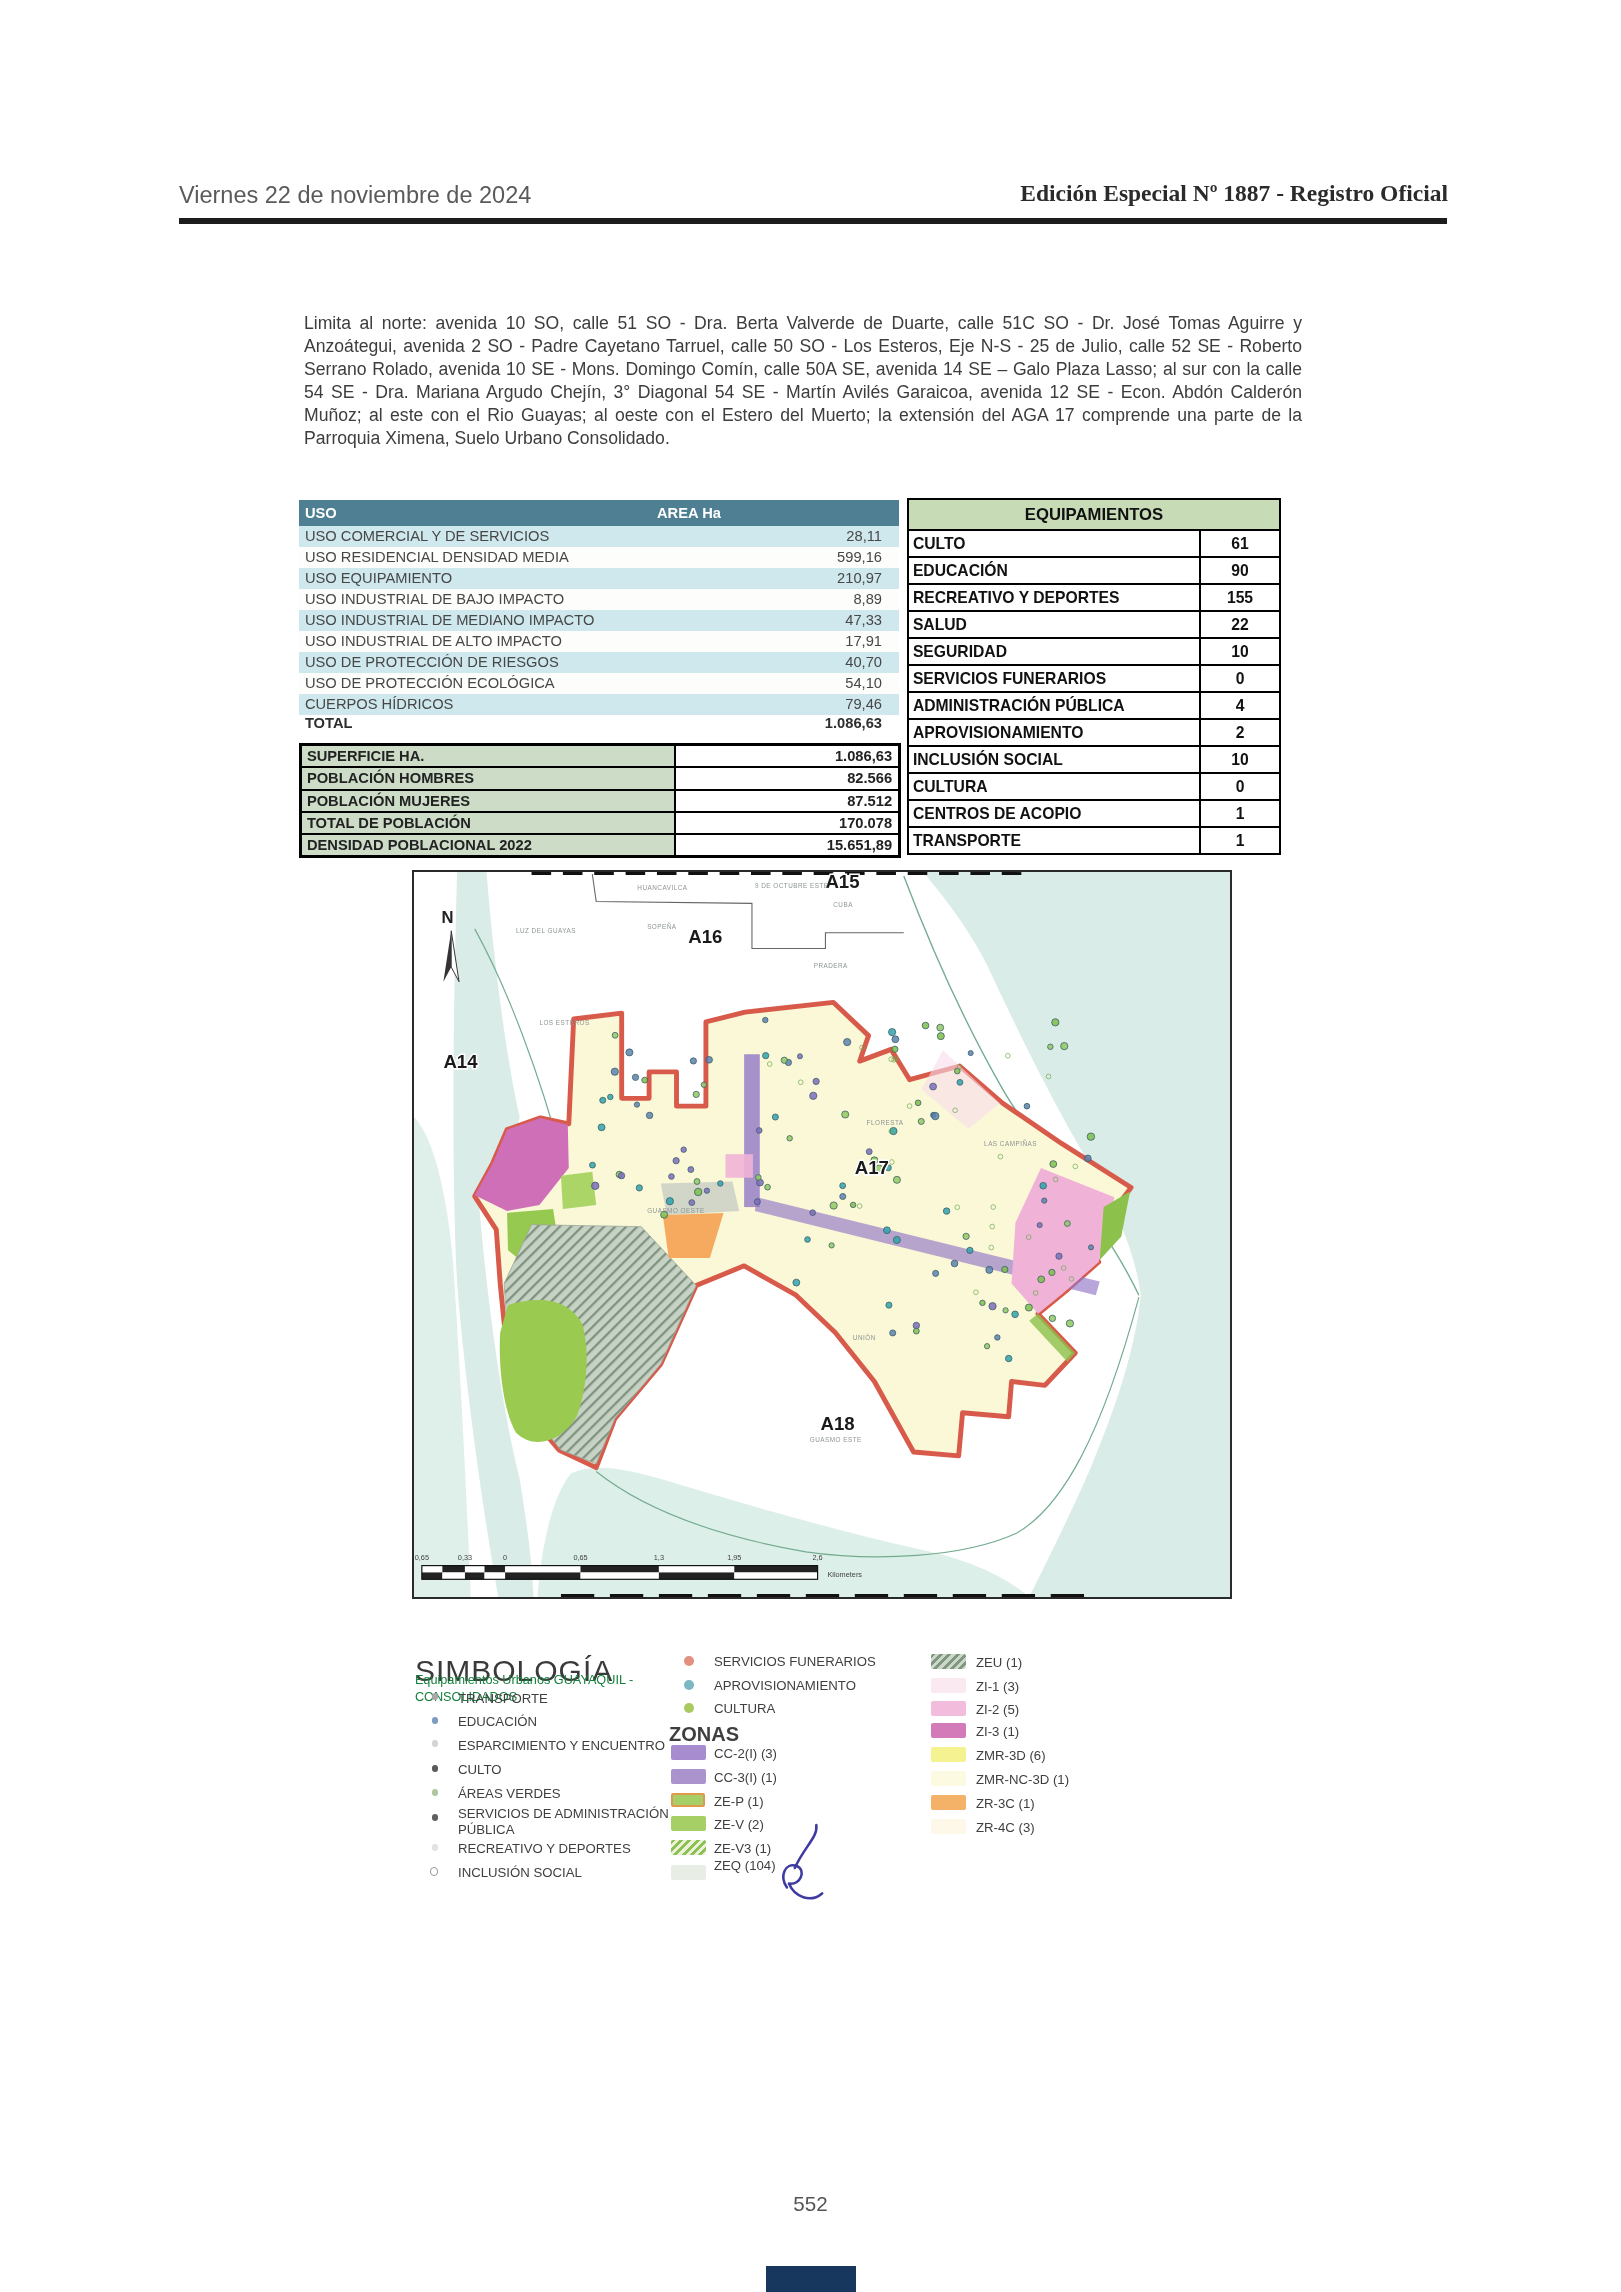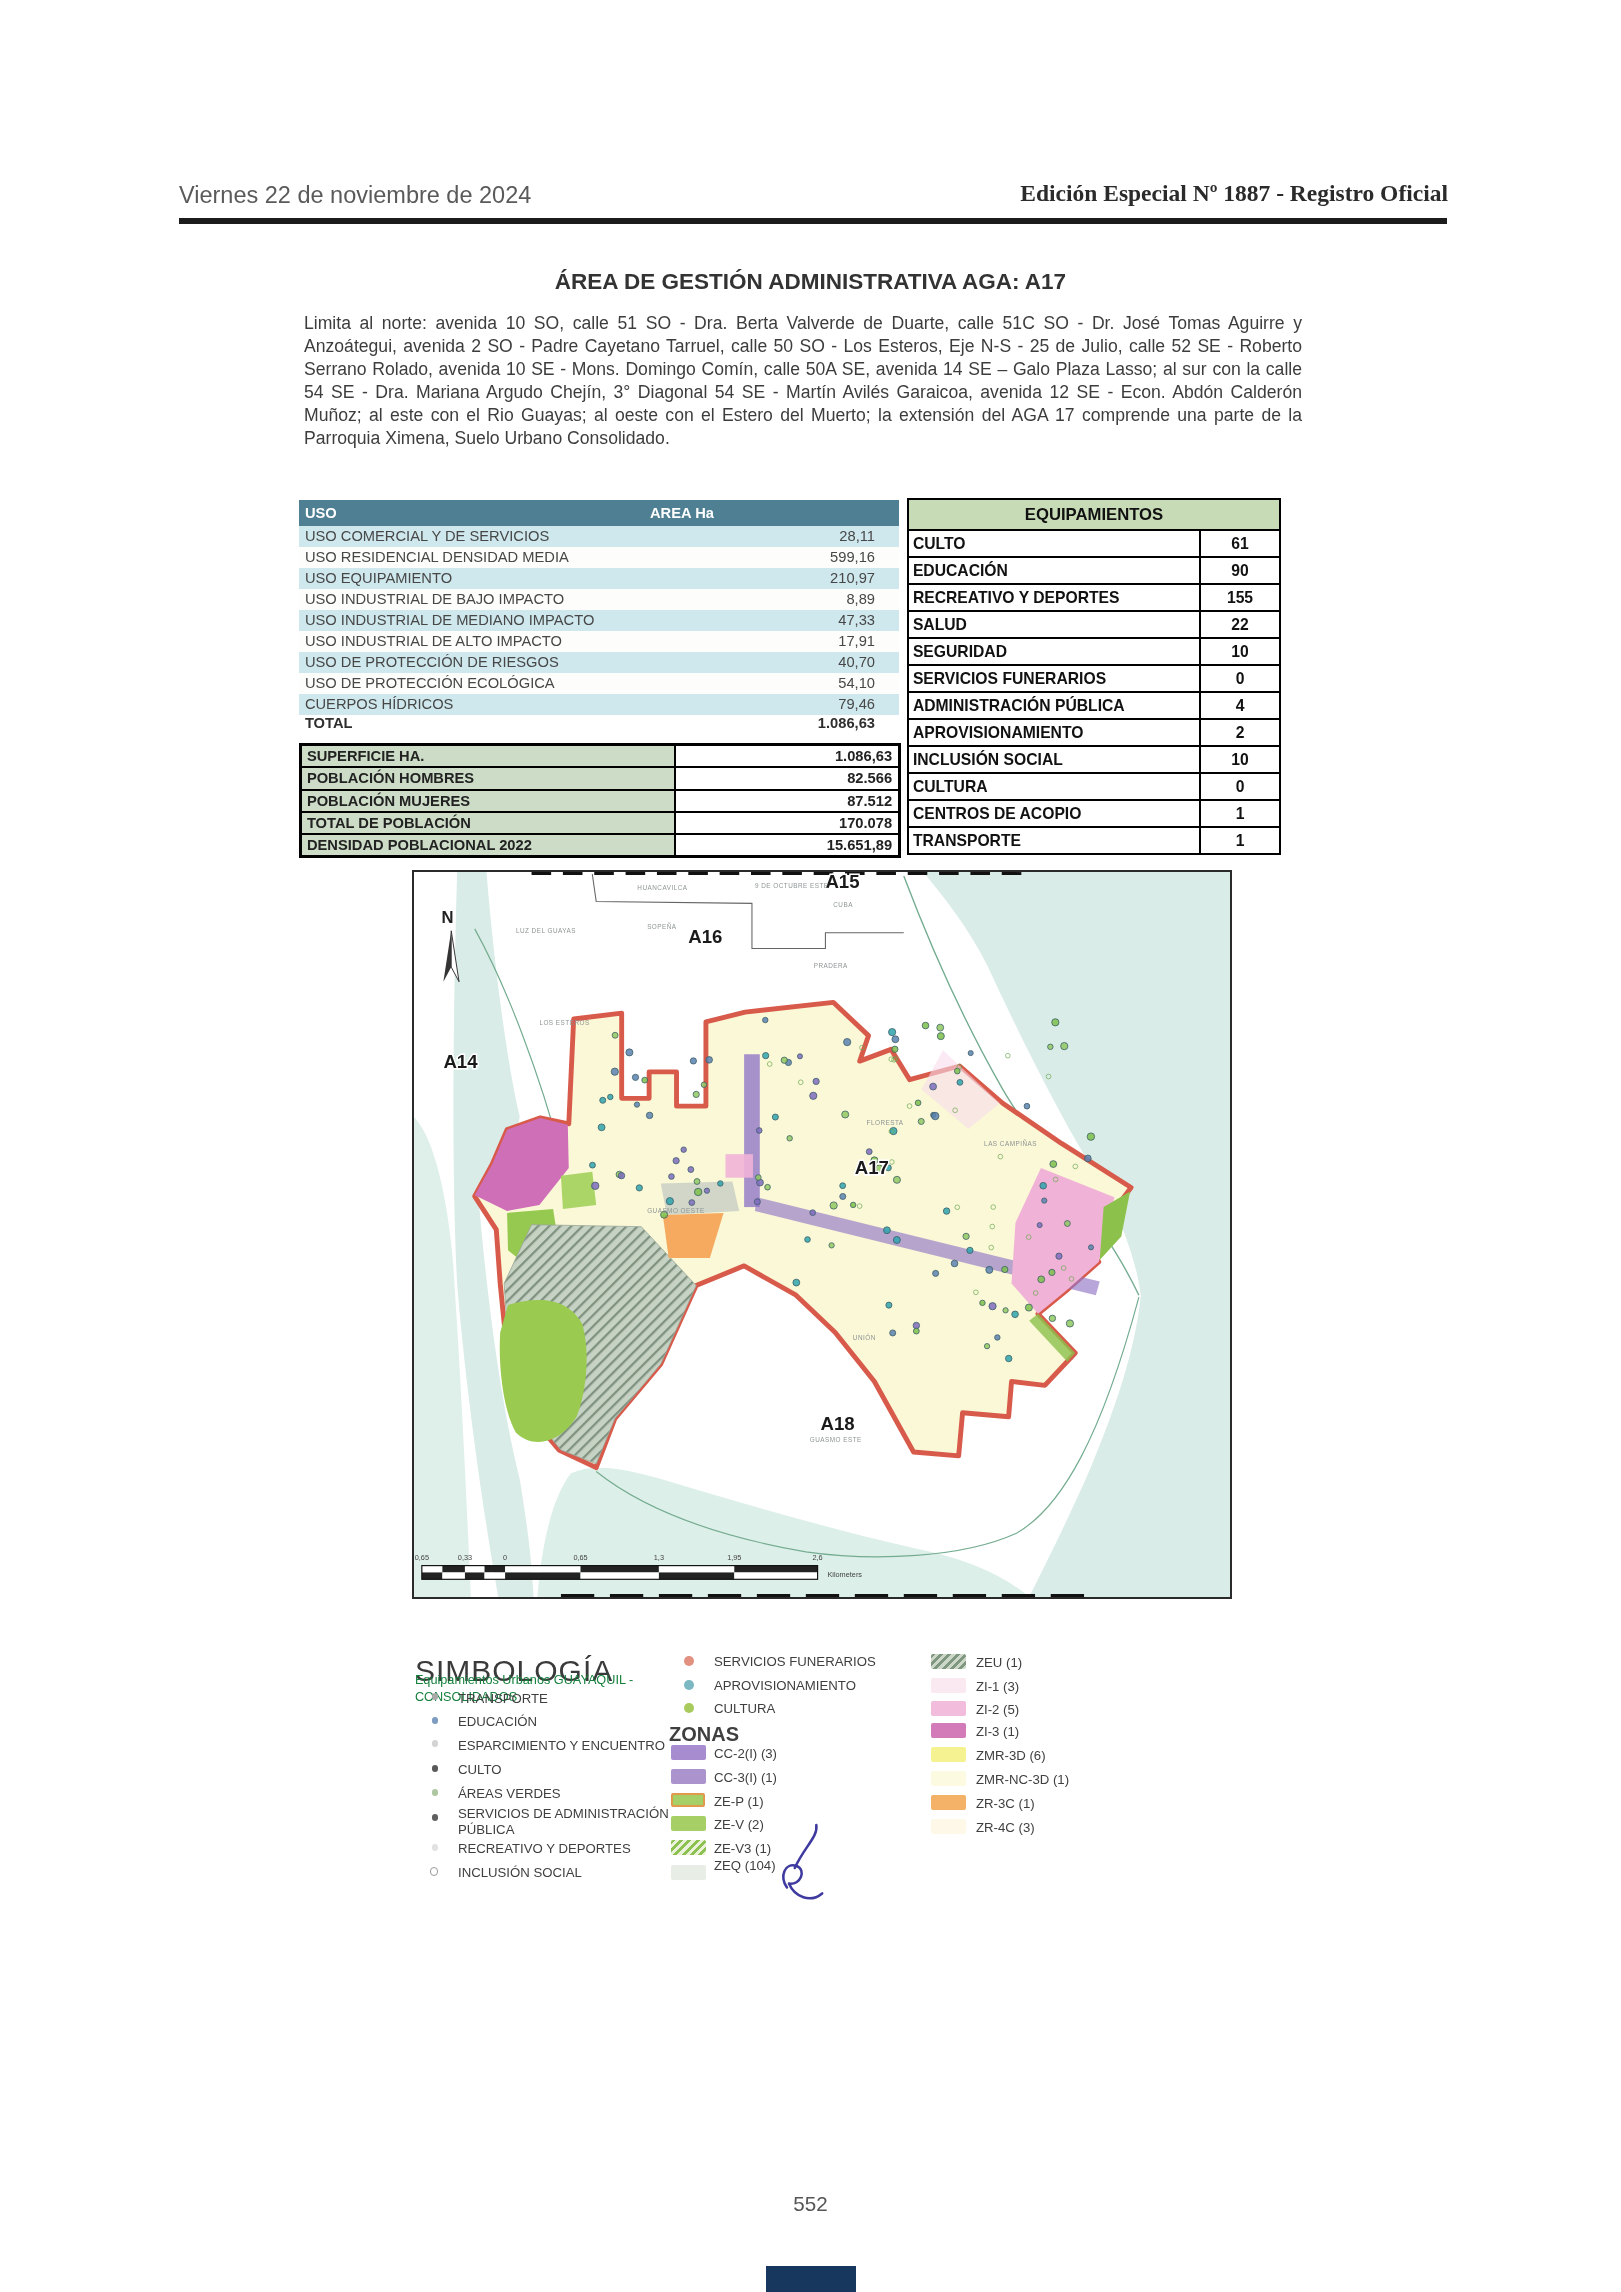--- a/index.html
+++ b/index.html
@@ -14,21 +14,21 @@
   
   #doc-title{left:0;top:269px;width:1621px;text-align:center;font-size:22.5px;font-weight:bold;color:#333;}
   #intro{left:304px;top:312px;width:998px;font-size:17.6px;line-height:23px;text-align:justify;color:#3d3d3d;}
   
   #uso{left:299px;top:500px;width:600px;font-size:14.7px;color:#474747;}
   .uso-hdr{display:flex;height:25.5px;background:#4e7f92;color:#fff;font-weight:bold;align-items:center;}
   .uso-row{display:flex;height:21px;align-items:center;}
   .uso-row:nth-child(odd){background:#cfe8ed;}
   .uso-row:nth-child(even){background:#fdfdfb;}
   .c-l{flex:1;padding-left:5.9px;white-space:nowrap;}
-  .c-r{width:225px;text-align:right;padding-right:24px;}
+  .c-r{width:225px;text-align:right;padding-right:17px;}
   .uso-total{display:flex;height:25.5px;align-items:flex-start;font-weight:bold;color:#2e2e2e;background:#fff;}
   
   #pop{left:299px;top:743px;width:598px;border:2px solid #000;}
   .pop-row{display:flex;height:22.3px;}
   .pop-l{width:367px;background:#ccdcc6;border:1px solid #000;display:flex;align-items:center;
          padding-left:4.9px;font-size:14.7px;font-weight:bold;color:#222;white-space:nowrap;}
   .pop-r{flex:1;background:#fff;border:1px solid #000;display:flex;align-items:center;
          justify-content:flex-end;padding-right:5.9px;font-size:14.7px;font-weight:bold;color:#222;}
   
   #equip{left:907px;top:498px;width:370px;border:2.9px solid #000;}
@@ -63,21 +63,20 @@
 </style>
 </head>
 <body>
 
 <div id="page">
 
   <div class="abs" id="hdr-left">Viernes 22 de noviembre de 2024</div>
   <div class="abs" id="hdr-right">Edición Especial Nº 1887 - Registro Oficial</div>
   <div class="abs" id="hdr-rule"></div>
 
-  <div class="abs" id="doc-title">ÁREA DE GESTIÓN ADMINISTRATIVA AGA: A17</div>
   <div class="abs" id="intro">Limita al norte: avenida 10 SO, calle 51 SO - Dra. Berta Valverde de Duarte, calle 51C SO - Dr. José Tomas Aguirre y Anzoátegui, avenida 2 SO - Padre Cayetano Tarruel, calle 50 SO - Los Esteros, Eje N-S - 25 de Julio, calle 52 SE - Roberto Serrano Rolado, avenida 10 SE - Mons. Domingo Comín, calle 50A SE, avenida 14 SE – Galo Plaza Lasso; al sur con la calle 54 SE - Dra. Mariana Argudo Chejín, 3° Diagonal 54 SE - Martín Avilés Garaicoa, avenida 12 SE - Econ. Abdón Calderón Muñoz; al este con el Rio Guayas; al oeste con el Estero del Muerto; la extensión del AGA 17 comprende una parte de la Parroquia Ximena, Suelo Urbano Consolidado.</div>
 
   <div class="abs" id="uso">
     <div class="uso-hdr">
       <div class="c-l">USO</div>
       <div class="c-r" style="text-align:left;">AREA Ha</div>
     </div>
     <div>
       <div class="uso-row">
           <div class="c-l">USO COMERCIAL Y DE SERVICIOS</div>

